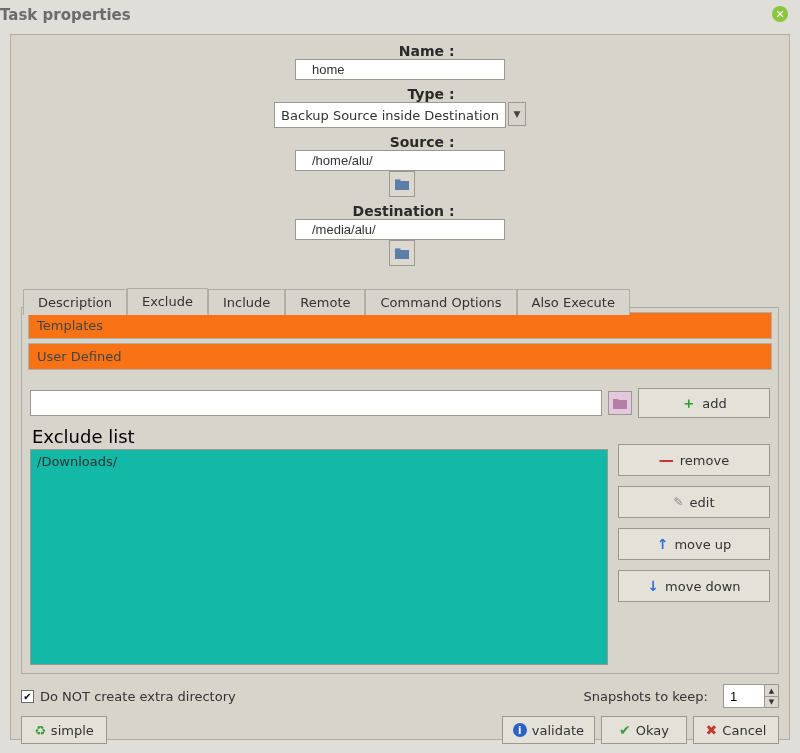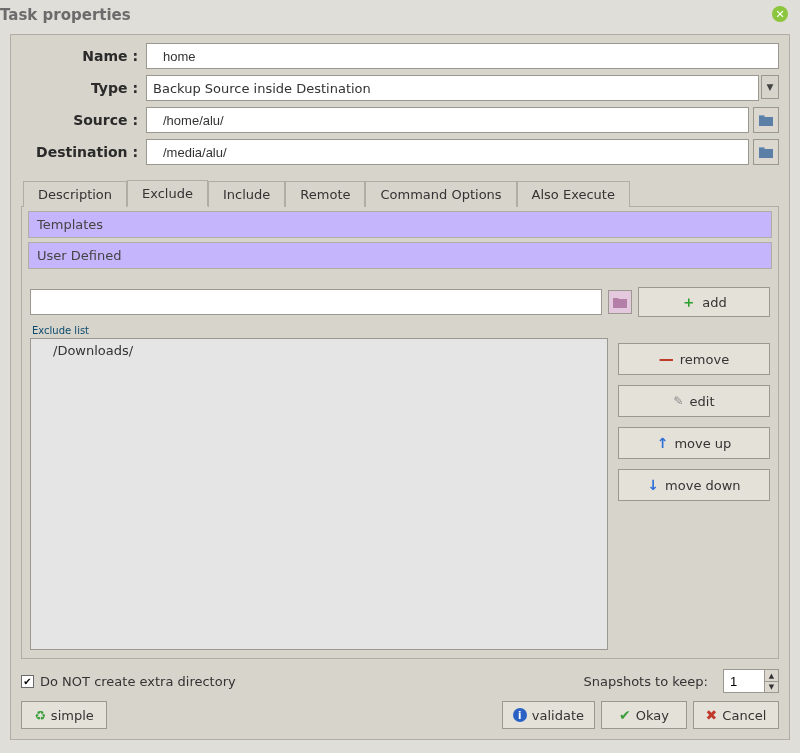--- a/index.html
+++ b/index.html
@@ -42,20 +42,21 @@
     background: #d7d4cc;
     padding: 8px 10px 10px 10px;
     height: 706px;
     display: flex;
     flex-direction: column;
   }
   .form-row {
     display: flex;
     align-items: center;
     margin-bottom: 6px;
+    flex-direction: column;
   }
   .form-label {
     width: 125px;
     text-align: right;
     padding-right: 8px;
     font-weight: bold;
     color: #2a2a2a;
     font-size: 14px;
   }
   .text-input {
@@ -106,38 +107,38 @@
   .tab {
     padding: 5px 14px 5px 14px;
     border: 1px solid #b0ada5;
     border-bottom: none;
     background: #d7d4cc;
     margin-right: 0;
     font-size: 13px;
     color: #333;
     cursor:pointer;
     position:relative;
-    top:1px;
+    top:8px;
   }
   .tab + .tab { border-left: 1px solid #b0ada5; }
   .tab.active {
     background: #d7d4cc;
     border-bottom: 1px solid #d7d4cc;
     z-index: 2;
   }
   .tab-body {
     border: 1px solid #b0ada5;
     flex: 1;
     padding: 4px 6px 8px 6px;
     display:flex; flex-direction:column;
     background:#d7d4cc;
   }
   .section-bar {
     border: 1px solid #b0ada5;
-    background: #c4b5fd;
+    background: #f97316;
     padding: 5px 8px;
     margin-bottom: 4px;
     font-size: 13px;
     color:#444;
   }
   .add-row {
     display:flex; align-items:center;
     margin: 14px 2px 6px 2px;
     gap:6px;
   }
@@ -166,26 +167,26 @@
     color:#333;
     cursor:pointer;
     padding: 0 14px;
   }
   .list-area {
     display:flex; gap:10px;
     margin: 2px 2px 0 2px;
     flex:1;
   }
   .list-col { flex:1; display:flex; flex-direction:column; }
-  .list-label { font-size:10px; color:#0c4a6e; margin-bottom:2px; margin-left:2px; }
+  .list-label { font-size:18px; color:#000000; margin-bottom:2px; margin-left:2px; }
   .exclude-list {
     flex:1;
     border:1px solid #9b988f;
-    background:#e5e5e5;
-    padding:4px 22px;
+    background:#14b8a6;
+    padding:4px 6px;
     font-size:13px;
     color:#333;
     min-height: 216px;
   }
   .list-btns {
     width: 152px;
     display:flex; flex-direction:column;
     gap:10px;
     margin-top:18px;
   }

